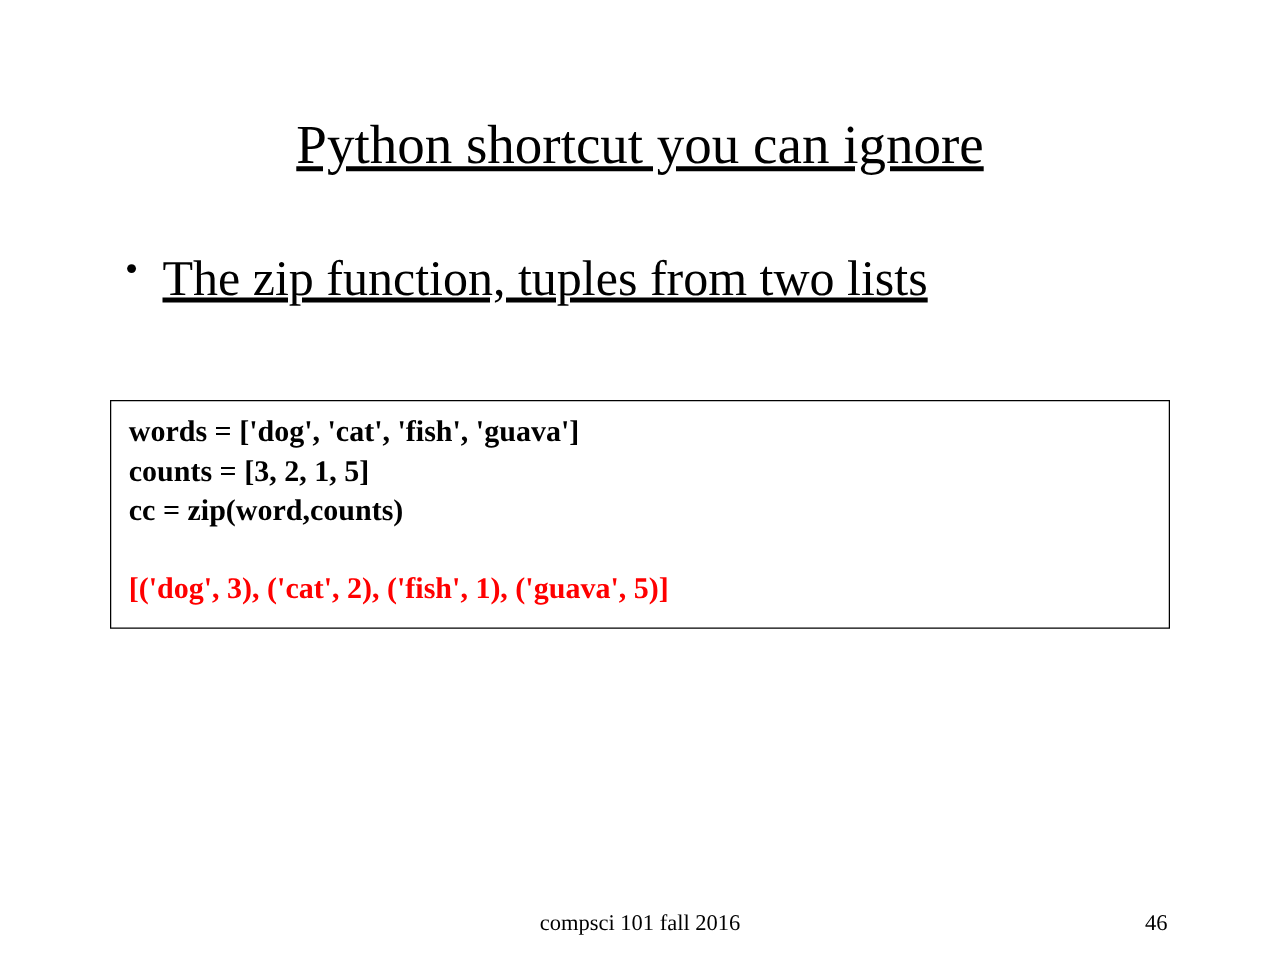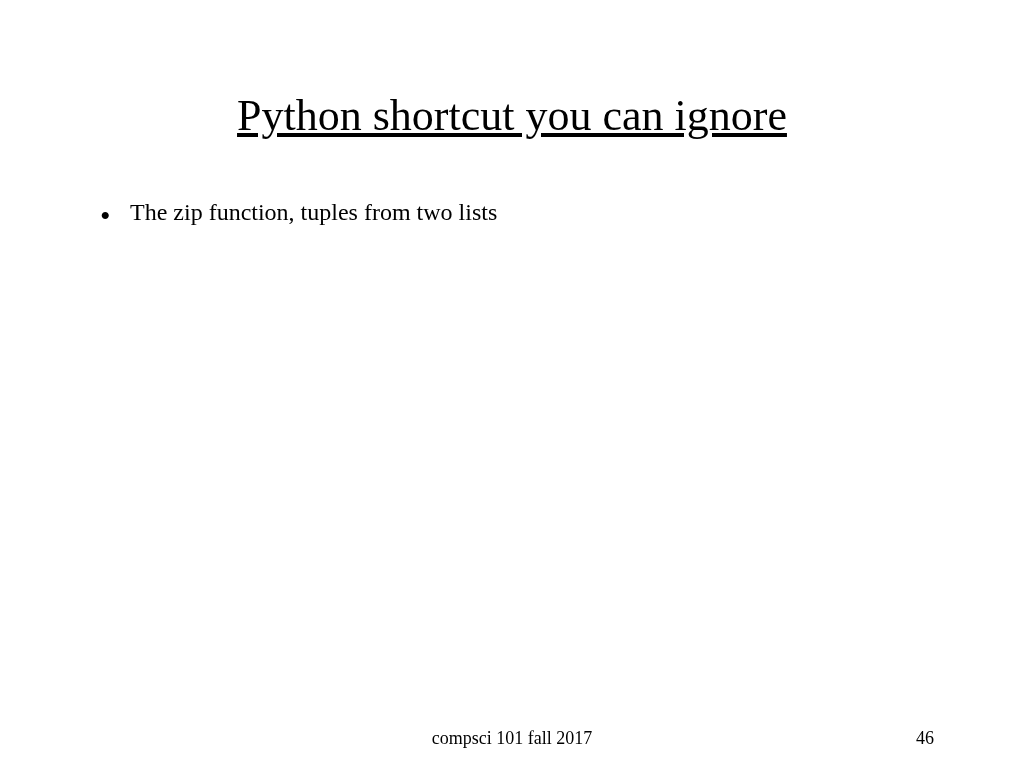--- a/index.html
+++ b/index.html
@@ -27,25 +27,26 @@
     font-weight: normal;
     text-align: center;
     margin-bottom: 55px;
     text-decoration: underline;
   }
   .bullets {
     list-style: none;
     margin-bottom: 70px;
   }
   .bullets li {
-    font-size: 24px;
+    font-size: 40px;
     line-height: 1.35;
     position: relative;
     padding-left: 40px;
     margin-bottom: 6px;
+    text-decoration: underline;
   }
   .bullets li::before {
     content: "•";
     position: absolute;
     left: 10px;
     top: 0;
     font-size: 30px;
   }
   .code-box {
     border: 1px solid #000000;
@@ -86,19 +87,25 @@
 <body>
 
 <div class="slide">
 
   <h1 class="title">Python shortcut you can ignore</h1>
 
   <ul class="bullets">
     <li>The zip function, tuples from two lists</li>
   </ul>
 
+  <div class="code-box">
+    <div class="code-line">words = ['dog', 'cat', 'fish', 'guava']</div>
+    <div class="code-line">counts = [3, 2, 1, 5]</div>
+    <div class="code-line">cc = zip(word,counts)</div>
+    <div class="code-output">[('dog', 3), ('cat', 2), ('fish', 1), ('guava', 5)]</div>
+  </div>
 
   <div class="footer">
-    <span class="footer-course">compsci 101 fall 2017</span>
+    <span class="footer-course">compsci 101 fall 2016</span>
     <span class="footer-page">46</span>
   </div>
 
 </div>
 
 </body></html>

